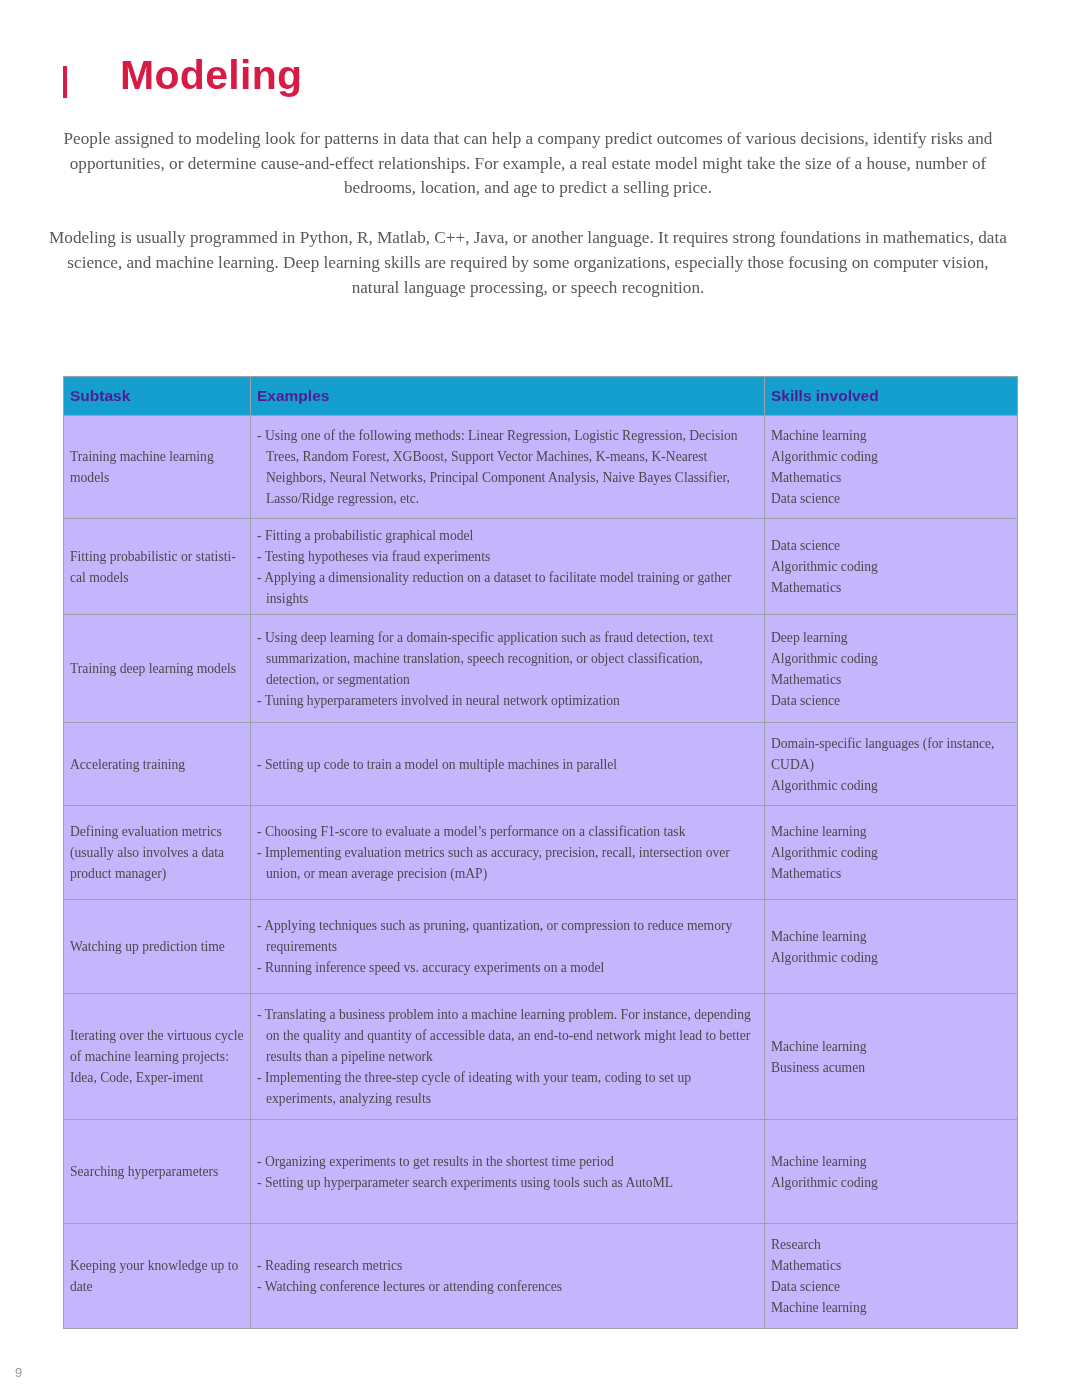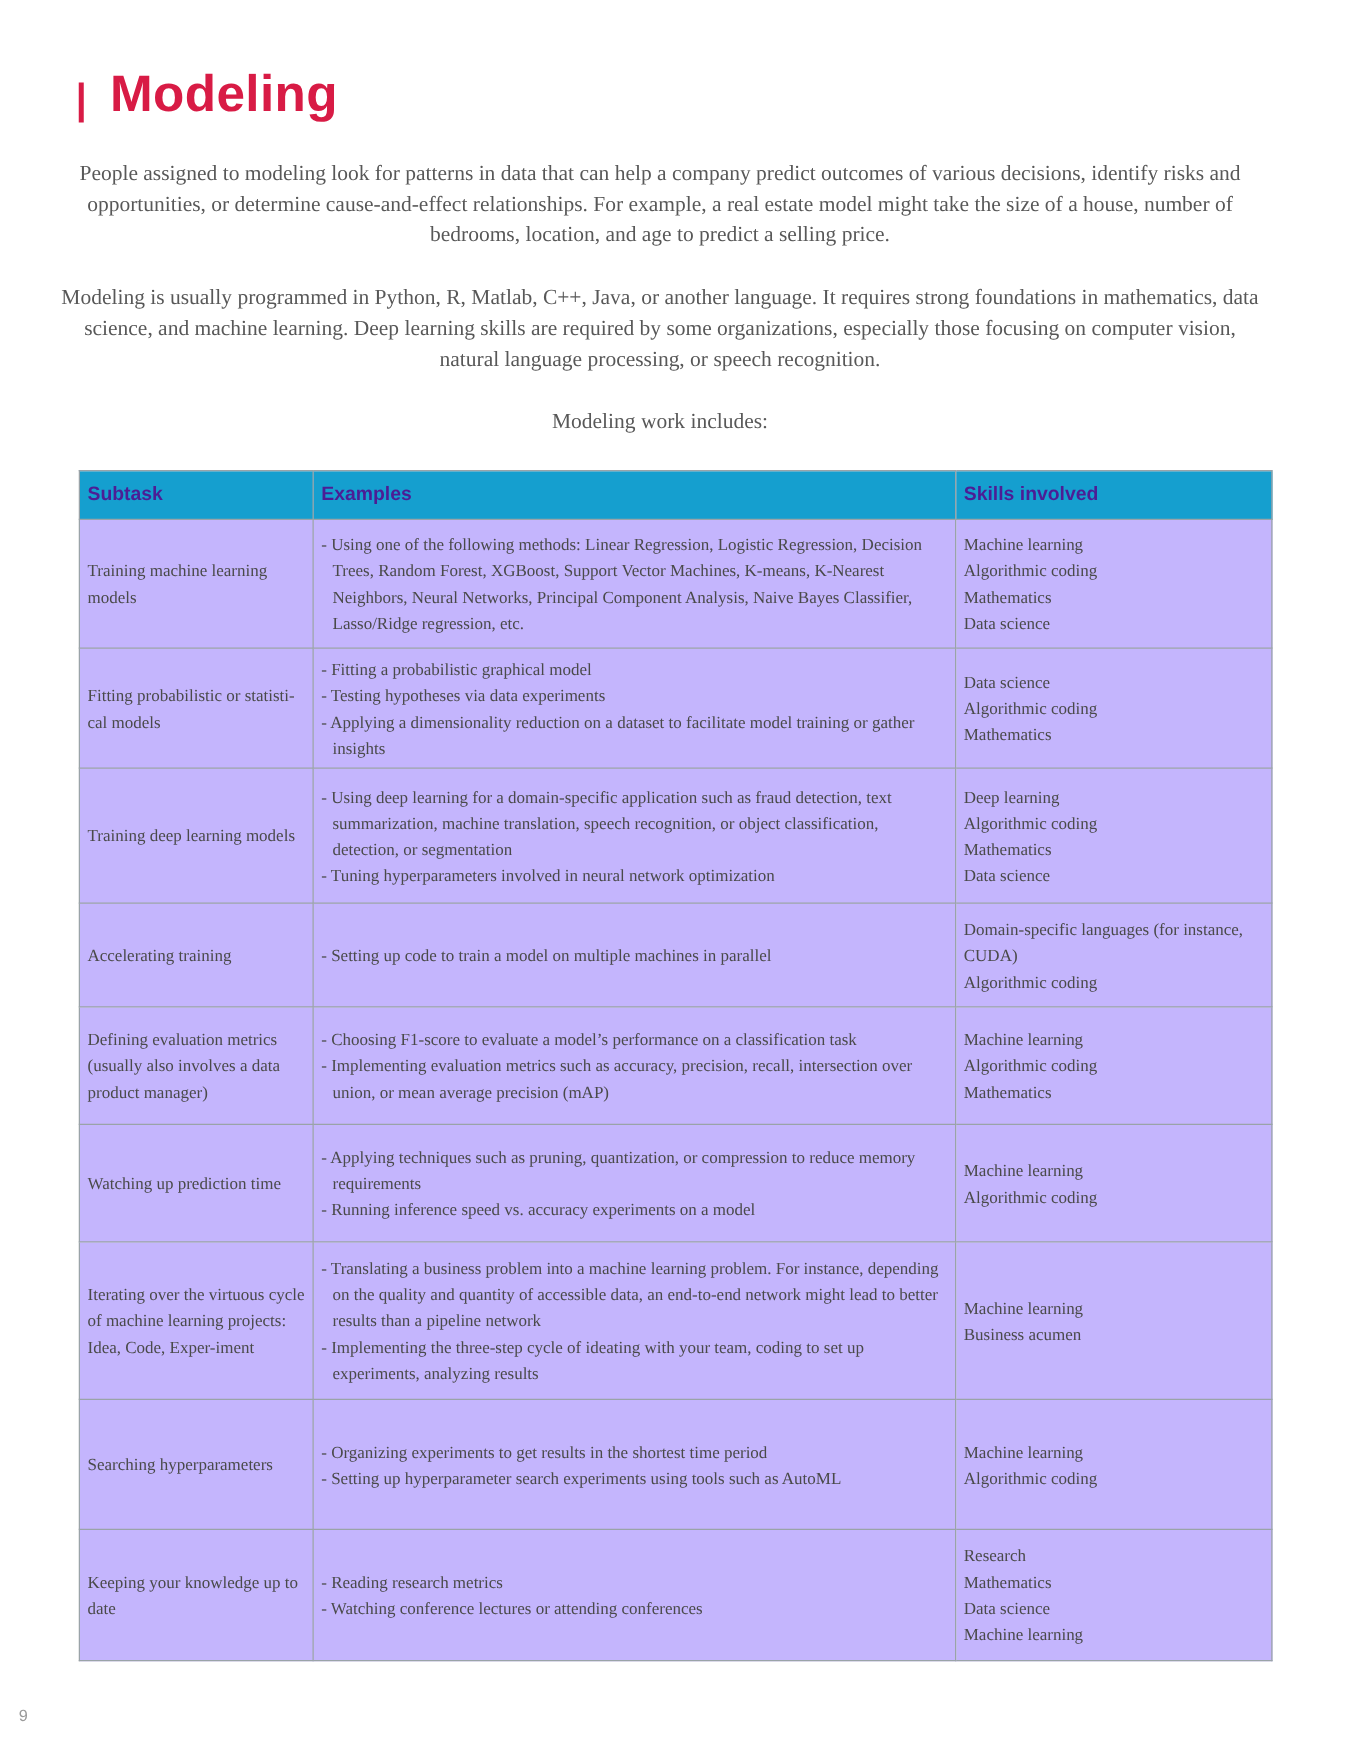--- a/index.html
+++ b/index.html
@@ -1,18 +1,18 @@
 <!DOCTYPE html>
 <html><head>
 <meta charset="utf-8">
 <style>
   html, body { margin: 0; padding: 0; background: #ffffff; }
   body { width: 1080px; height: 1397px; position: relative; overflow: hidden; font-family: "Liberation Serif", "DejaVu Serif", serif; color: #555555; }
   .title-bar { position: absolute; left: 63px; top: 66px; width: 4px; height: 32px; background: #d81b45; }
-  .title { position: absolute; left: 88px; top: 52px; margin: 0; font-family: "Liberation Sans", "DejaVu Sans", sans-serif; font-weight: bold; font-size: 41px; color: #d81b45; letter-spacing: 0.3px; }
+  .title { position: absolute; left: 120px; top: 52px; margin: 0; font-family: "Liberation Sans", "DejaVu Sans", sans-serif; font-weight: bold; font-size: 41px; color: #d81b45; letter-spacing: 0.3px; }
   .intro { position: absolute; left: 48px; top: 127px; width: 960px; text-align: center; }
   .intro p { margin: 0 0 25px 0; font-size: 17.2px; line-height: 24.7px; color: #585858; }
   table.tbl { position: absolute; left: 63px; top: 376px; width: 954px; border-collapse: collapse; table-layout: fixed; }
   .tbl th { background: #159fcf; color: #4c1d95; font-family: "Liberation Sans", "DejaVu Sans", sans-serif; font-weight: bold; font-size: 15.5px; text-align: left; padding: 0 6px; height: 38px; border: 1.5px solid #9aa3a8; }
   .tbl td { background: #c4b5fd; border: 1.5px solid #9aa3a8; vertical-align: middle; padding: 0 6px; font-size: 13.6px; line-height: 21px; color: #4a4a4a; }
   .tbl col.c1 { width: 187px; }
   .tbl col.c2 { width: 514px; }
   .tbl col.c3 { width: 253px; }
   .ex { padding-left: 9px; text-indent: -9px; }
   .skill { display: block; }
@@ -20,21 +20,20 @@
 </style>
 </head>
 <body>
 
 <div class="title-bar"></div>
 <h1 class="title">Modeling</h1>
 
 <div class="intro">
   <p>People assigned to modeling look for patterns in data that can help a company predict outcomes of various decisions, identify risks and opportunities, or determine cause-and-effect relationships. For example, a real estate model might take the size of a house, number of bedrooms, location, and age to predict a selling price.</p>
   <p>Modeling is usually programmed in Python, R, Matlab, C++, Java, or another language. It requires strong foundations in mathematics, data science, and machine learning. Deep learning skills are required by some organizations, especially those focusing on computer vision, natural language processing, or speech recognition.</p>
-  <p>Modeling work includes:</p>
 </div>
 
 <table class="tbl">
   <colgroup>
       <col class="c1">
       <col class="c2">
       <col class="c3">
     </colgroup>
   <thead>
     <tr>
@@ -53,21 +52,21 @@
           <span class="skill">Machine learning</span>
           <span class="skill">Algorithmic coding</span>
           <span class="skill">Mathematics</span>
           <span class="skill">Data science</span>
         </td>
       </tr>
       <tr style="height: 96px;">
         <td>Fitting probabilistic or statisti-cal models</td>
         <td>
           <div class="ex">- Fitting a probabilistic graphical model</div>
-          <div class="ex">- Testing hypotheses via data experiments</div>
+          <div class="ex">- Testing hypotheses via fraud experiments</div>
           <div class="ex">- Applying a dimensionality reduction on a dataset to facilitate model training or gather insights</div>
         </td>
         <td>
           <span class="skill">Data science</span>
           <span class="skill">Algorithmic coding</span>
           <span class="skill">Mathematics</span>
         </td>
       </tr>
       <tr style="height: 108px;">
         <td>Training deep learning models</td>

